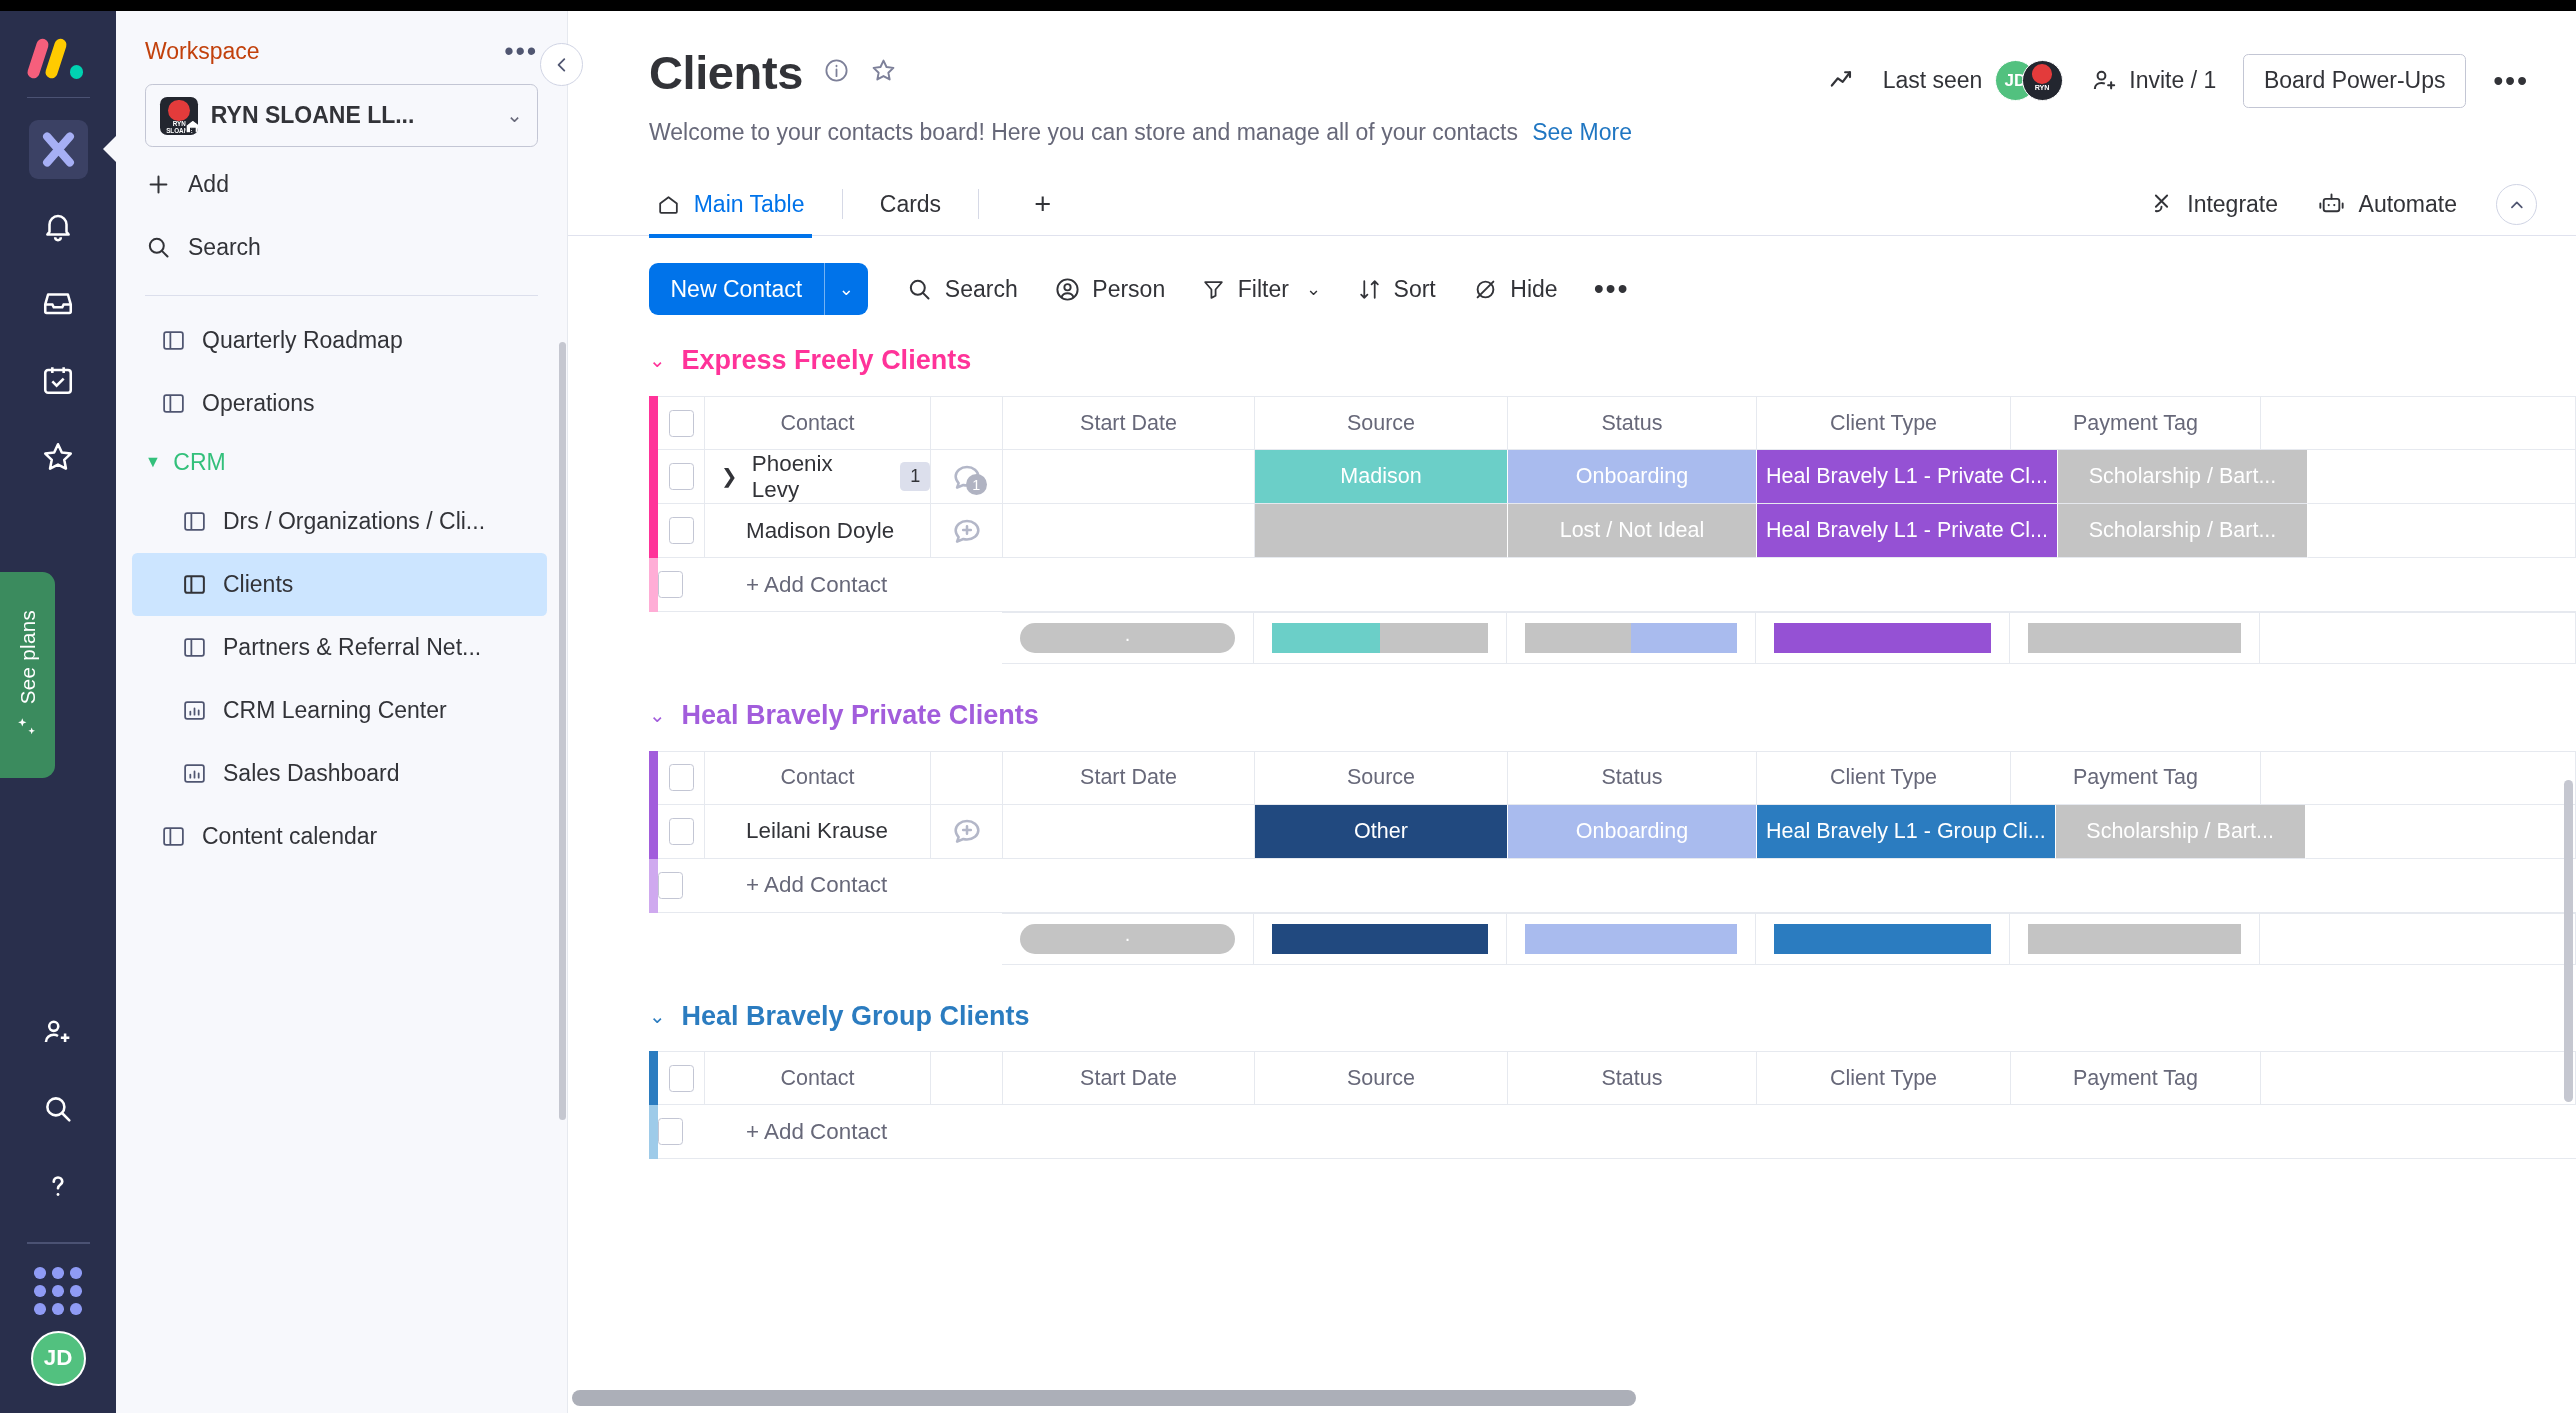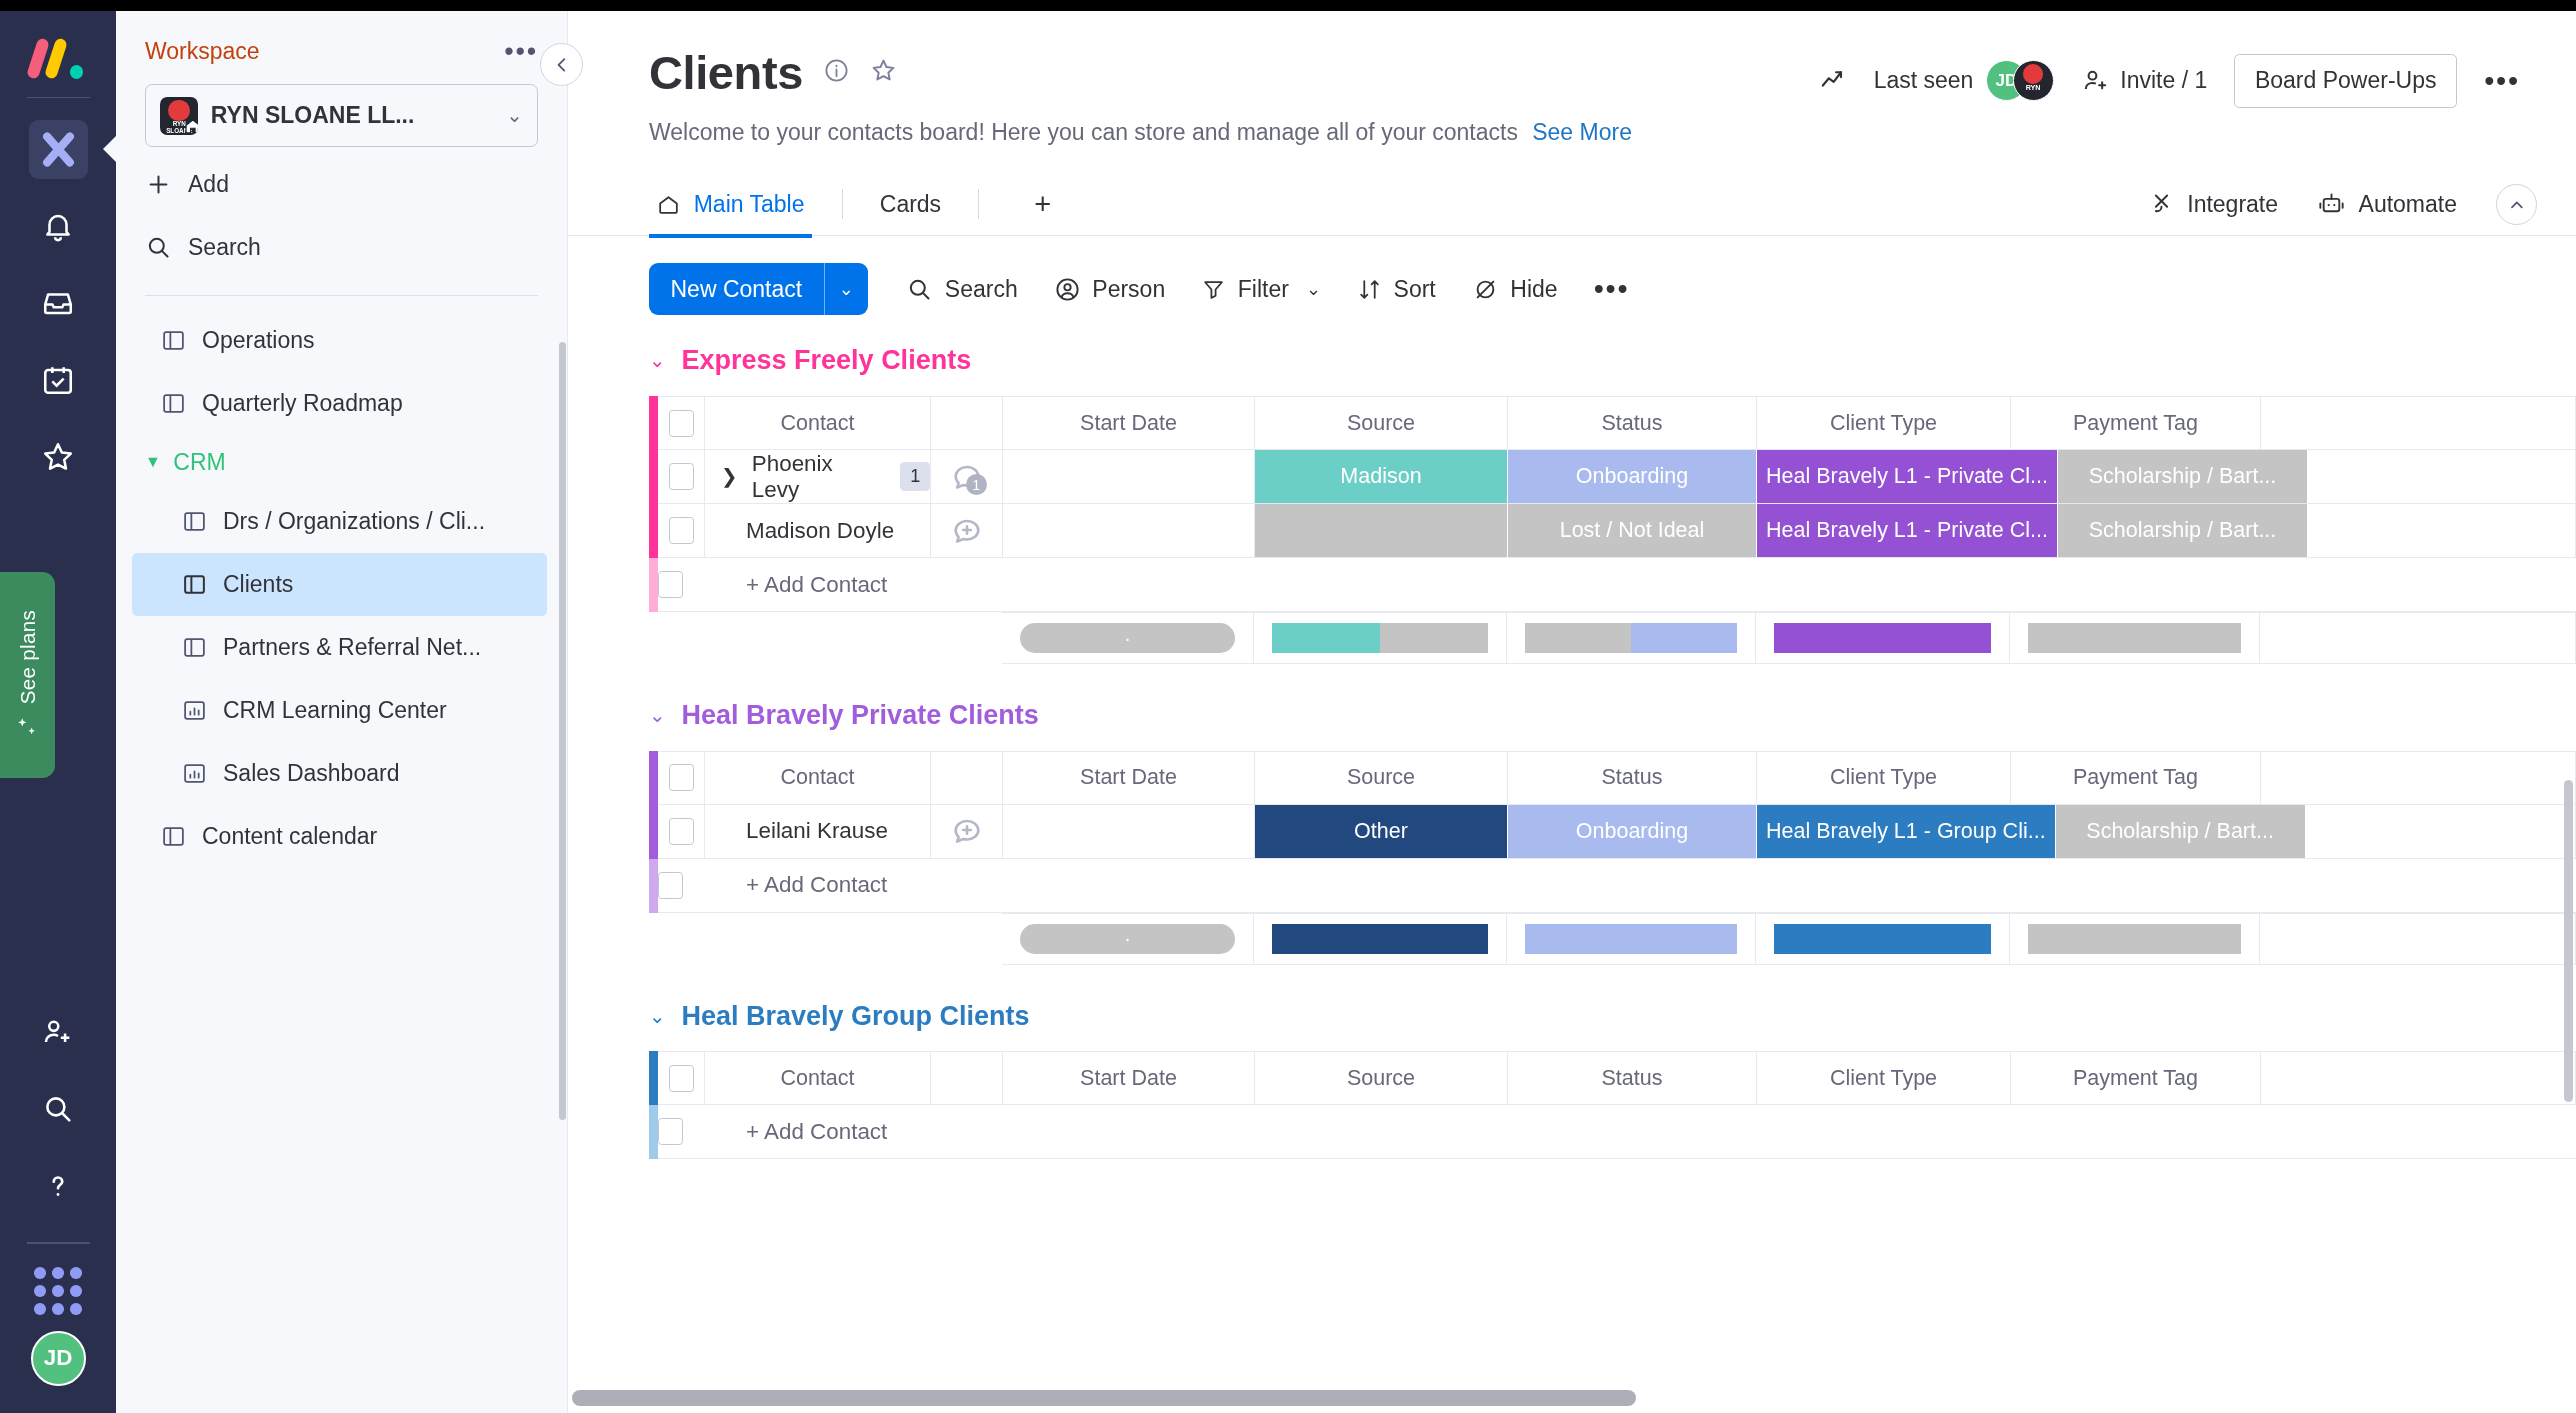--- a/index.html
+++ b/index.html
@@ -137,21 +137,21 @@
     background: #ffffff; overflow: hidden;
   }
   .board-head { padding: 34px 0 0 81px; }
   .board-title-row { display: flex; align-items: center; gap: 19.7px; }
   .board-title { font-size: 47px; font-weight: bold; color: #323338; letter-spacing: -0.4px; }
   .bt-icon { color: #7d8099; }
   .board-desc { margin-top: 19.7px; font-size: 23px; color: #676879; display: flex; gap: 14.3px; }
   .board-desc .see-more { color: #1f76c2; }
 
   .head-right {
-    position: absolute; right: 56px; top: 43px;
+    position: absolute; right: 47px; top: 43px;
     display: flex; align-items: center; gap: 27px;
   }
   .head-right .lastseen { display: flex; align-items: center; gap: 12.5px; font-size: 23px; color: #323338; }
   .av-stack { display: flex; align-items: center; }
   .av-stack .av {
     width: 41px; height: 41px; border-radius: 50%;
     display: flex; align-items: center; justify-content: center;
     color: #fff; font-size: 17px; font-weight: bold; border: 1.8px solid #fff;
   }
   .av-stack .av:nth-child(2) { margin-left: -14.3px; background: #23262f; position: relative; overflow: hidden; }
@@ -406,29 +406,29 @@
     <span>Search</span>
   </div>
 
   <hr class="sep">
 
   <div class="board-row">
     <svg width="25" height="25" viewBox="0 0 24 24" fill="none" stroke="#505671" stroke-width="1.7">
       <rect x="3" y="4" width="18" height="16" rx="2"></rect>
         <path d="M9 4v16"></path>
     </svg>
-    <span class="lbl">Operations</span>
+    <span class="lbl">Quarterly Roadmap</span>
   </div>
 
   <div class="board-row">
     <svg width="25" height="25" viewBox="0 0 24 24" fill="none" stroke="#505671" stroke-width="1.7">
       <rect x="3" y="4" width="18" height="16" rx="2"></rect>
         <path d="M9 4v16"></path>
     </svg>
-    <span class="lbl">Quarterly Roadmap</span>
+    <span class="lbl">Operations</span>
   </div>
 
   <div class="grp-row">
     <span style="font-size:16px">▼</span>
     <span>CRM</span>
   </div>
 
 
   <div class="board-row sub">
     <svg width="25" height="25" viewBox="0 0 24 24" fill="none" stroke="#505671" stroke-width="1.7">

